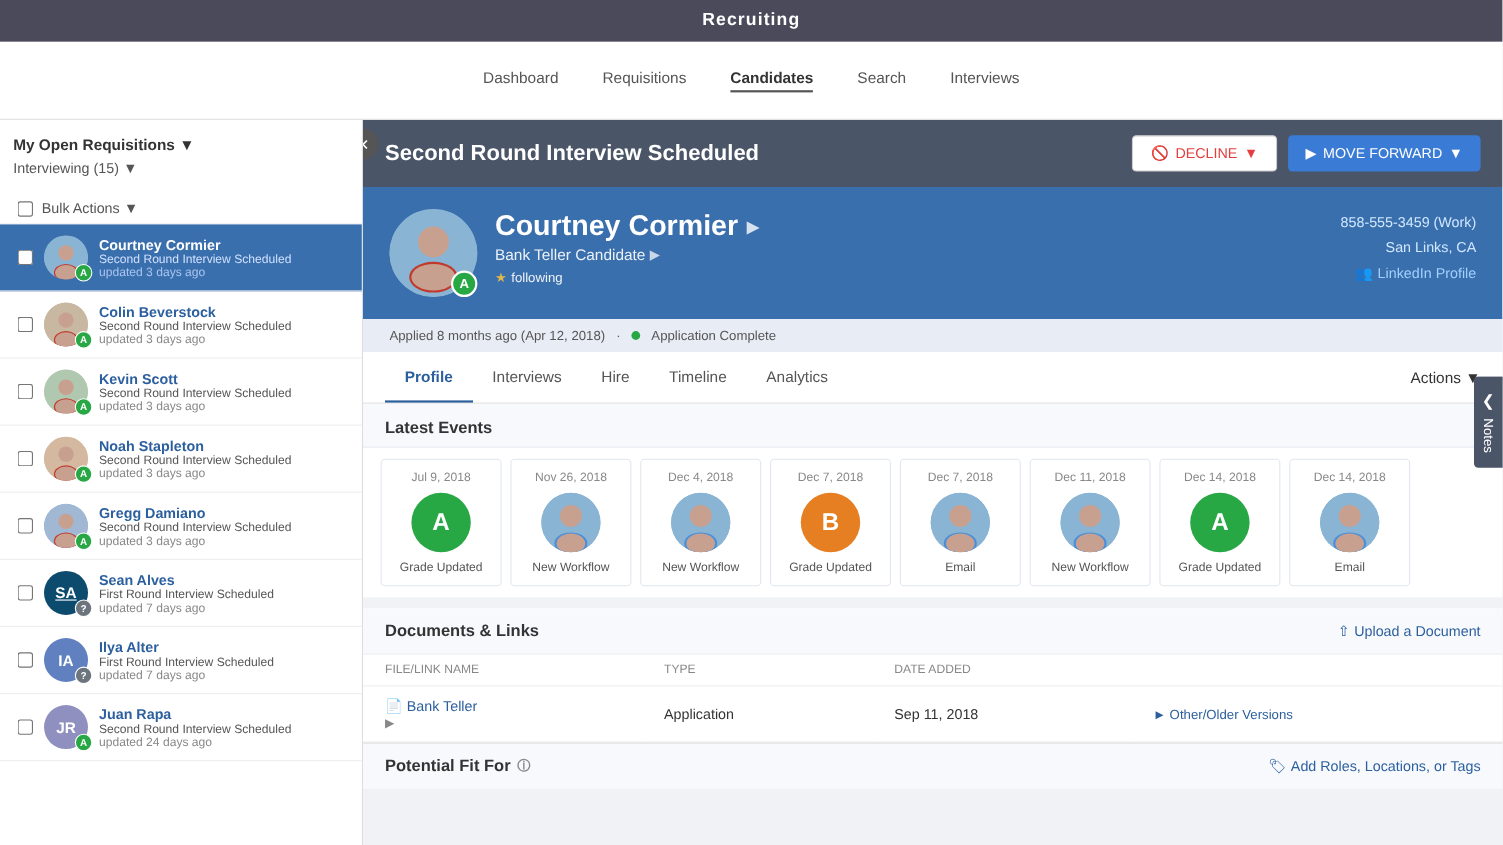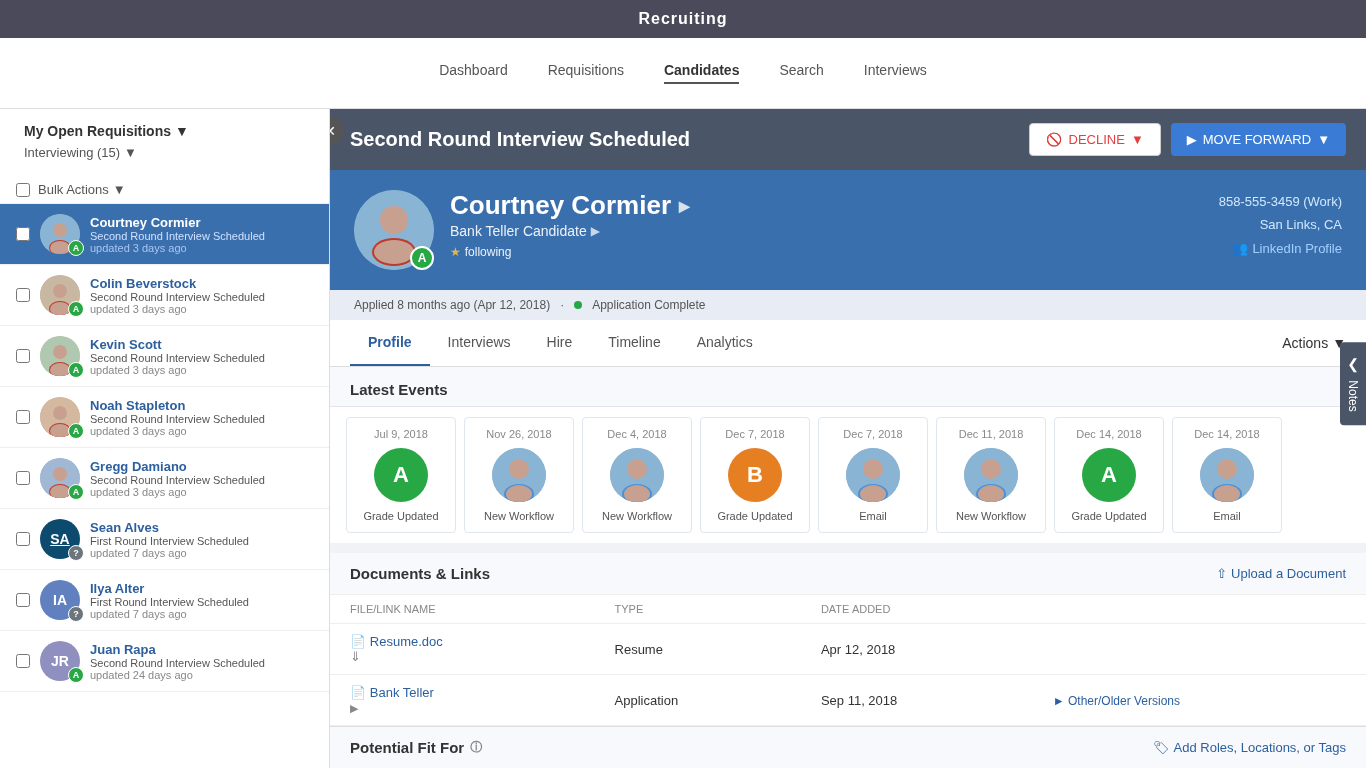--- a/index.html
+++ b/index.html
@@ -46,21 +46,21 @@
 
     
     .sidebar {
       width: 330px;
       background: #fff;
       border-right: 1px solid #ddd;
       overflow-y: auto;
       flex-shrink: 0;
     }
     .sidebar-header {
-      padding: 14px 24px 6px;
+      padding: 14px 12px 6px;
     }
     .sidebar-title {
       font-size: 14px;
       font-weight: bold;
       color: #333;
       display: flex;
       align-items: center;
       gap: 4px;
       margin-bottom: 6px;
     }
@@ -704,26 +704,20 @@
         <thead>
           <tr>
             <th>FILE/LINK NAME</th>
             <th>TYPE</th>
             <th>DATE ADDED</th>
             <th></th>
           </tr>
         </thead>
         <tbody id="docs-tbody">
             <tr>
-              <td><a class="doc-link" href="#">📄 Resume.doc</a> <span style="color:#888; cursor:pointer;">⇓</span></td>
-              <td>Resume</td>
-              <td>Apr 12, 2018</td>
-              <td></td>
-            </tr>
-            <tr>
               <td><a class="doc-link" href="#">📄 Bank Teller</a> <span style="color:#888; cursor:pointer; font-size:11px;">▶</span></td>
               <td>Application</td>
               <td>Sep 11, 2018</td>
               <td><span class="other-versions" style="cursor:pointer;">► Other/Older Versions</span></td>
             </tr>
           </tbody>
       </table>
     </div>
 
     <div class="potential-fit">

